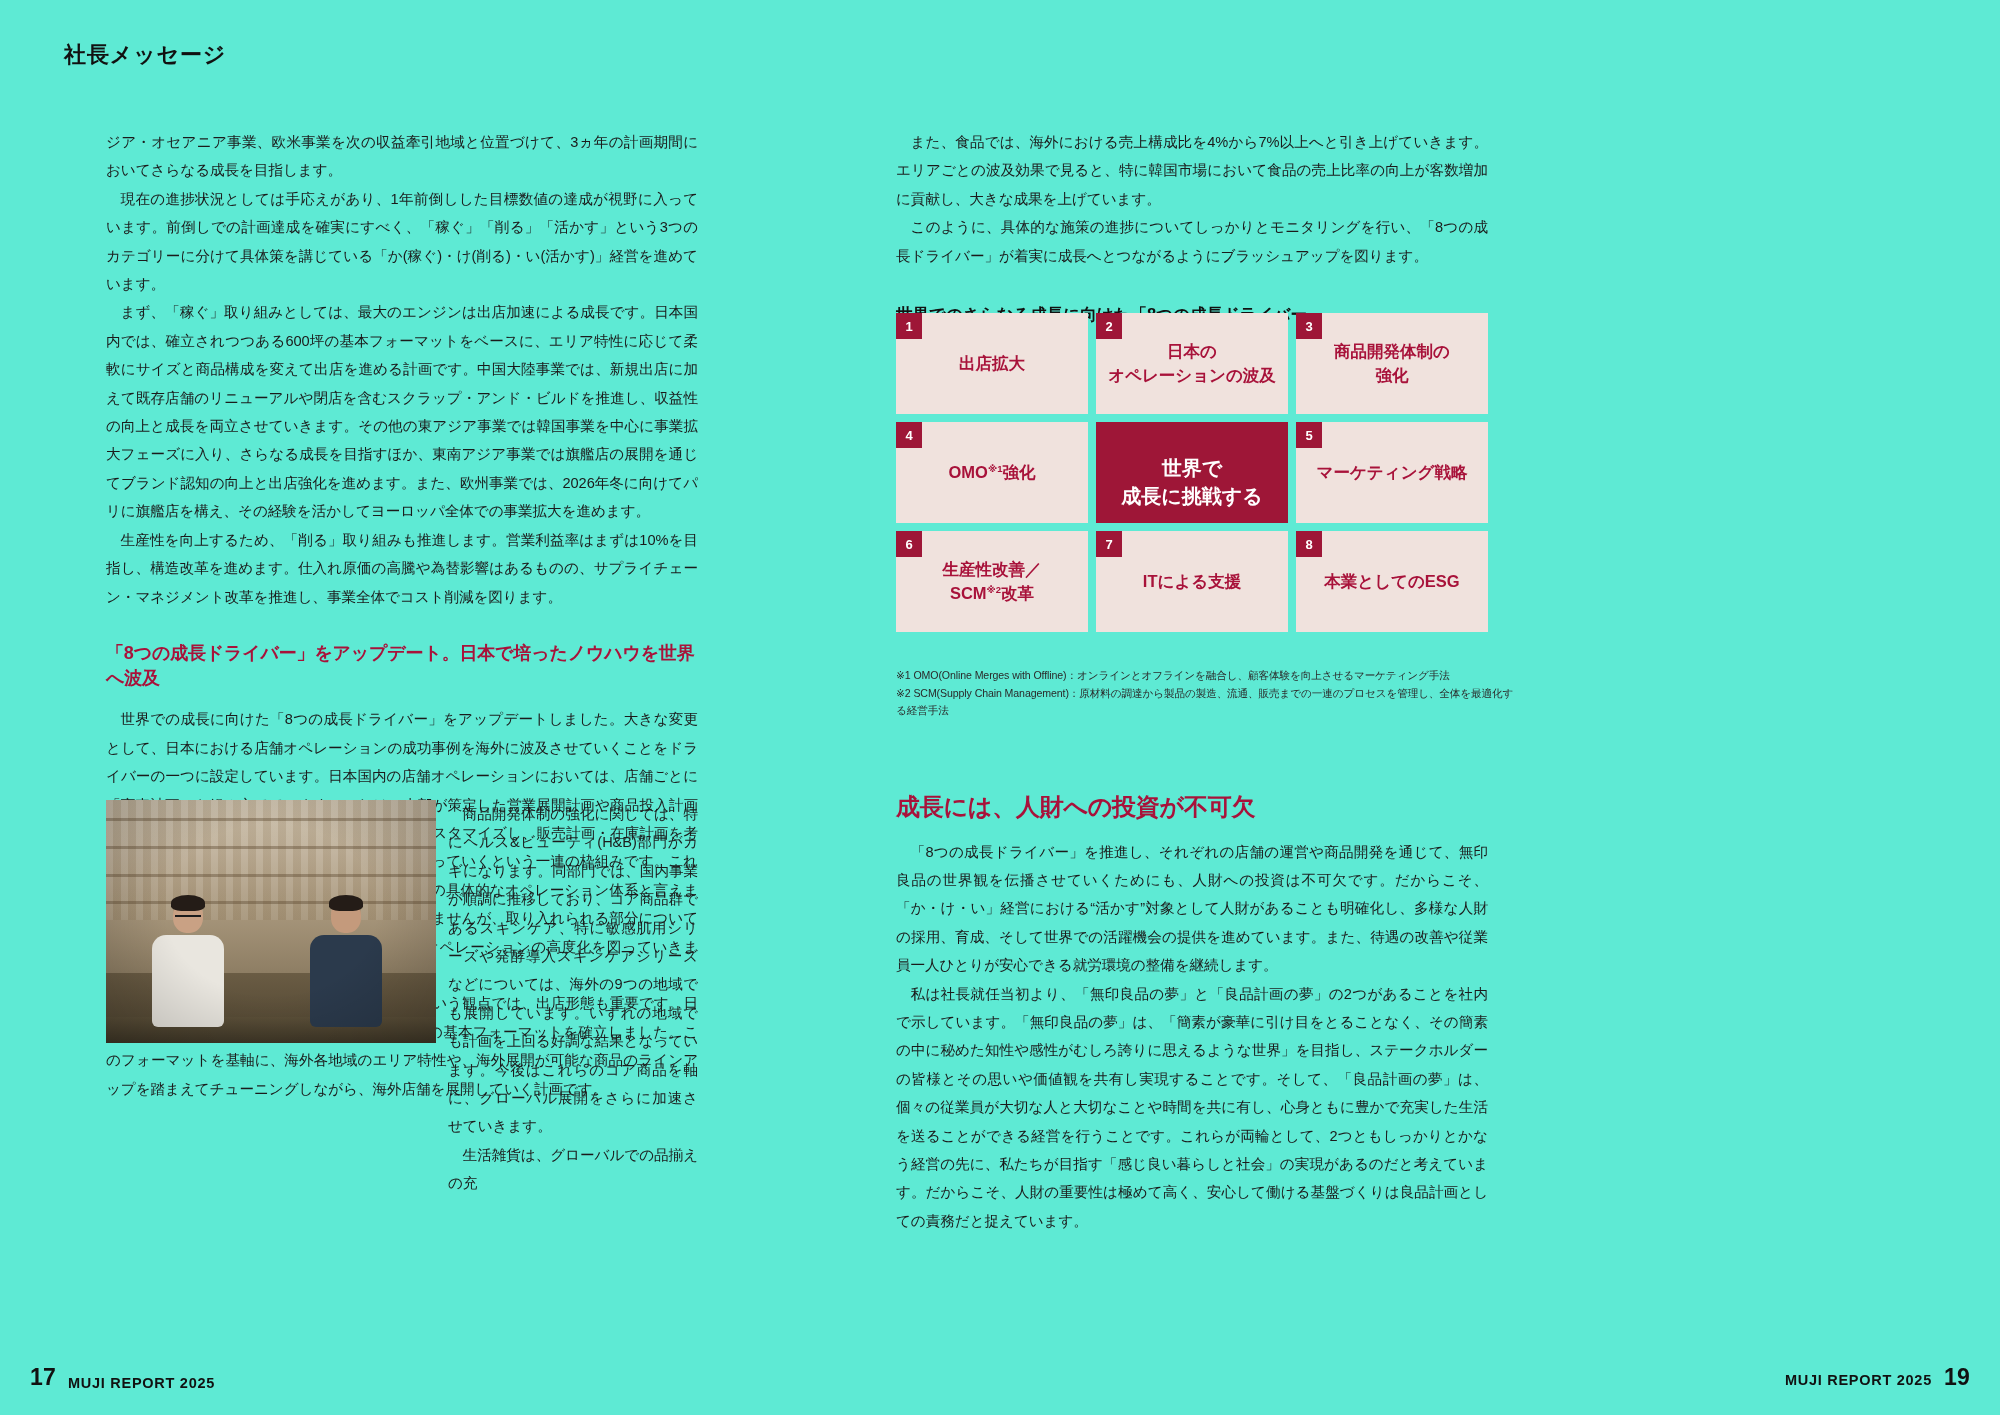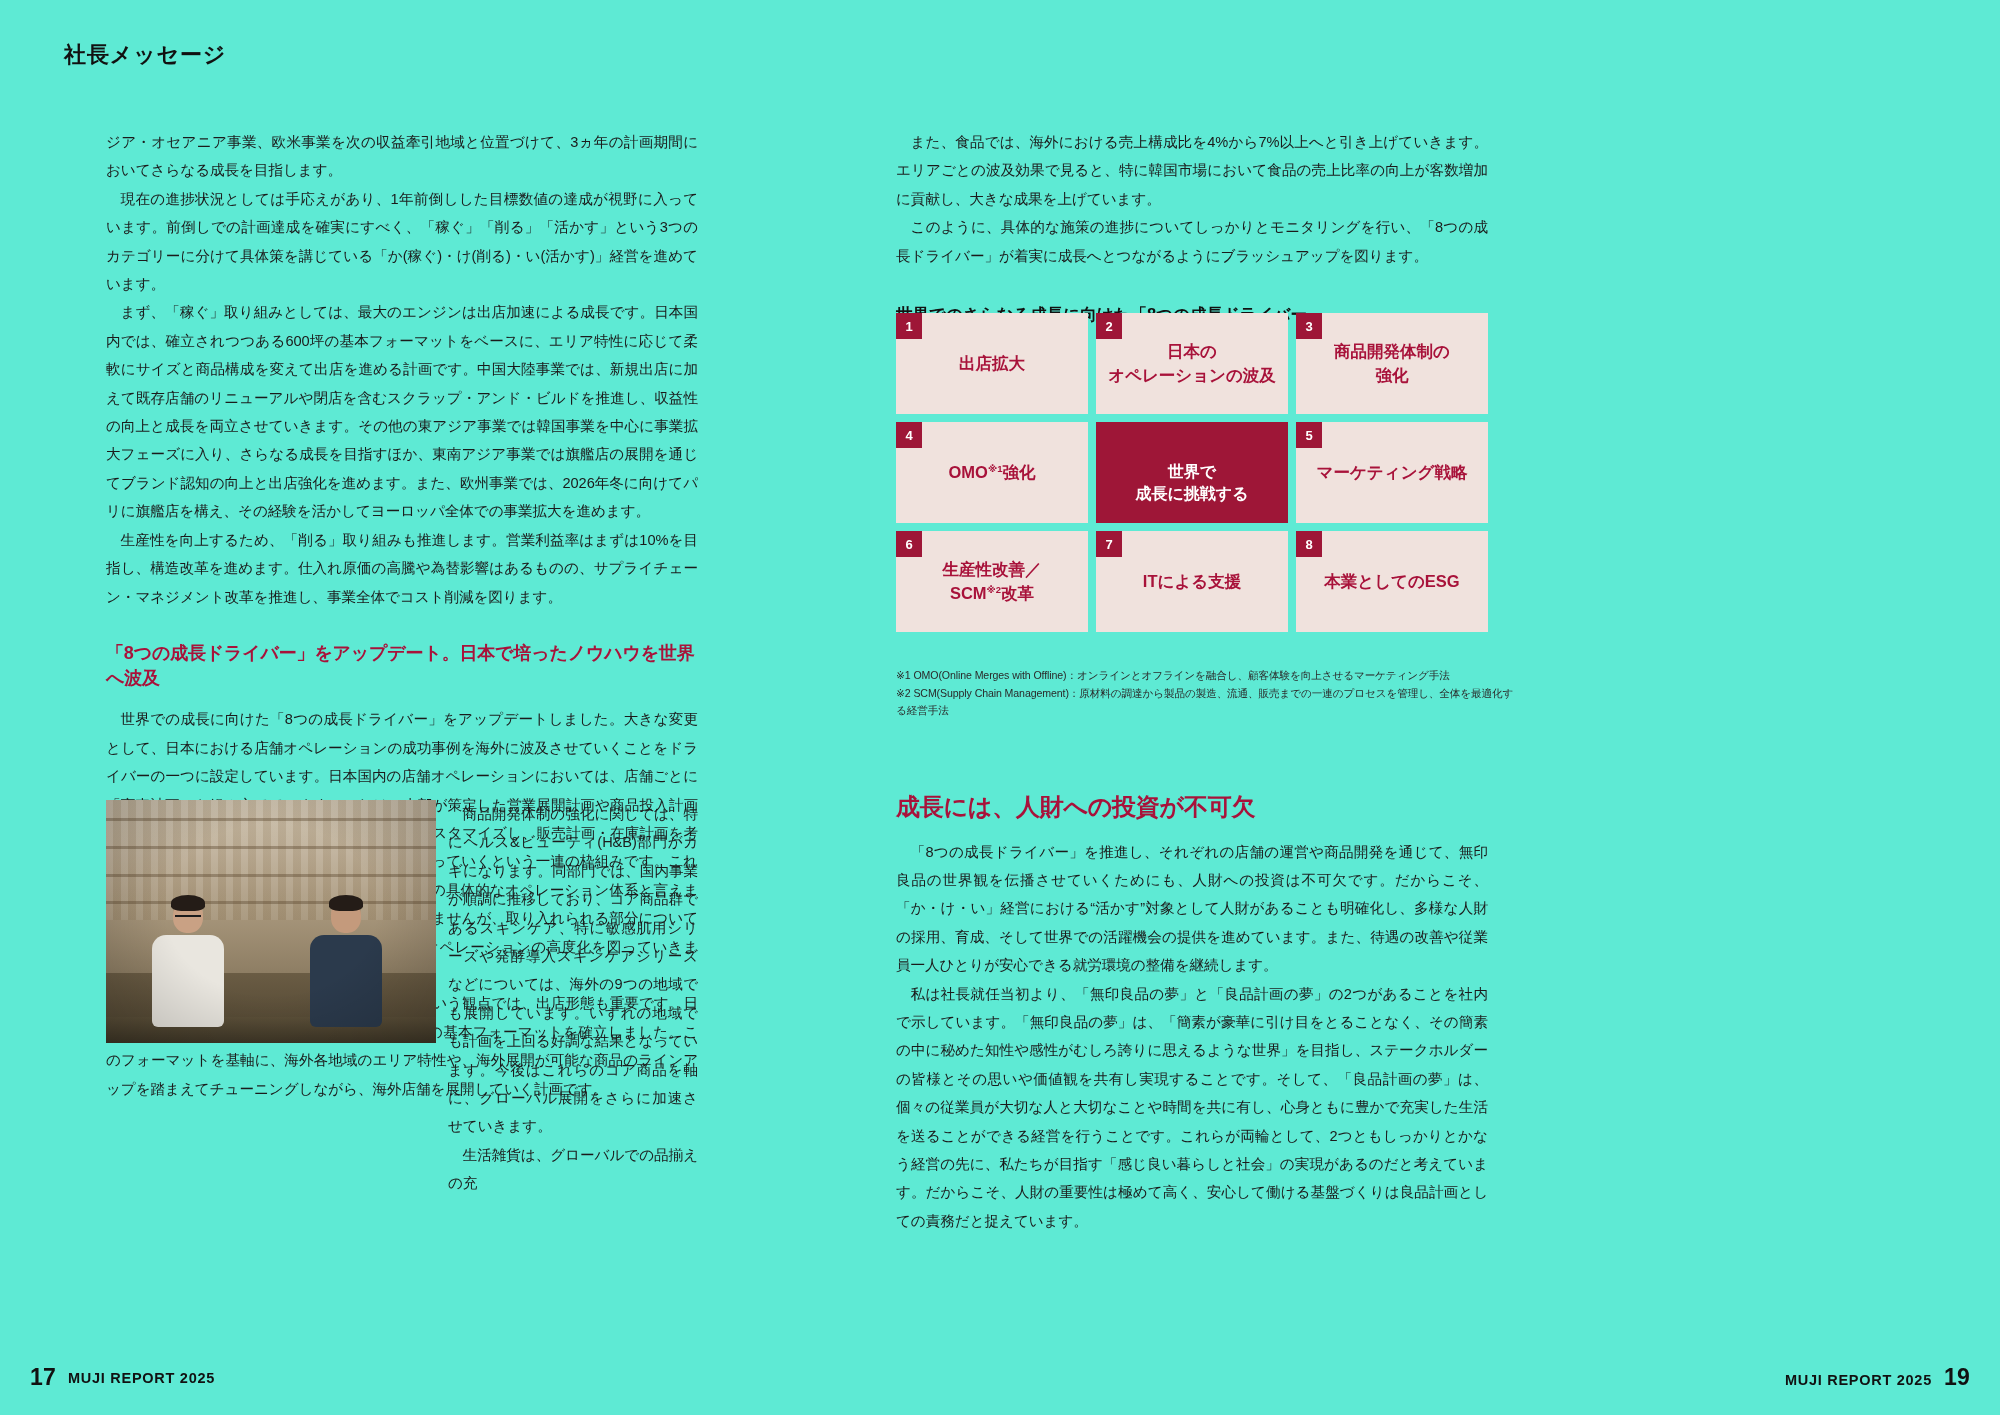--- a/index.html
+++ b/index.html
@@ -207,21 +207,21 @@
     color: #a8123a;
     line-height: 1.42;
     letter-spacing: 0.0em;
     padding: 0 6px;
   }
   .cell.center {
     background: #9e1637;
   }
   .cell.center .label {
     color: #ffffff;
-    font-size: 16px;
+    font-size: 20px;
     line-height: 1.36;
     margin-top: 20px;
   }
   .sup {
     font-size: 9.5px;
     vertical-align: super;
     font-weight: bold;
   }
 
   
@@ -243,21 +243,21 @@
     top: 760px;
     width: 592px;
   }
 
   
   .footer-left {
     position: absolute;
     left: 30px;
     bottom: 24px;
     display: flex;
-    align-items: center;
+    align-items: flex-end;
     gap: 12px;
   }
   .footer-right {
     position: absolute;
     right: 30px;
     bottom: 24px;
     display: flex;
     align-items: baseline;
     gap: 12px;
   }

